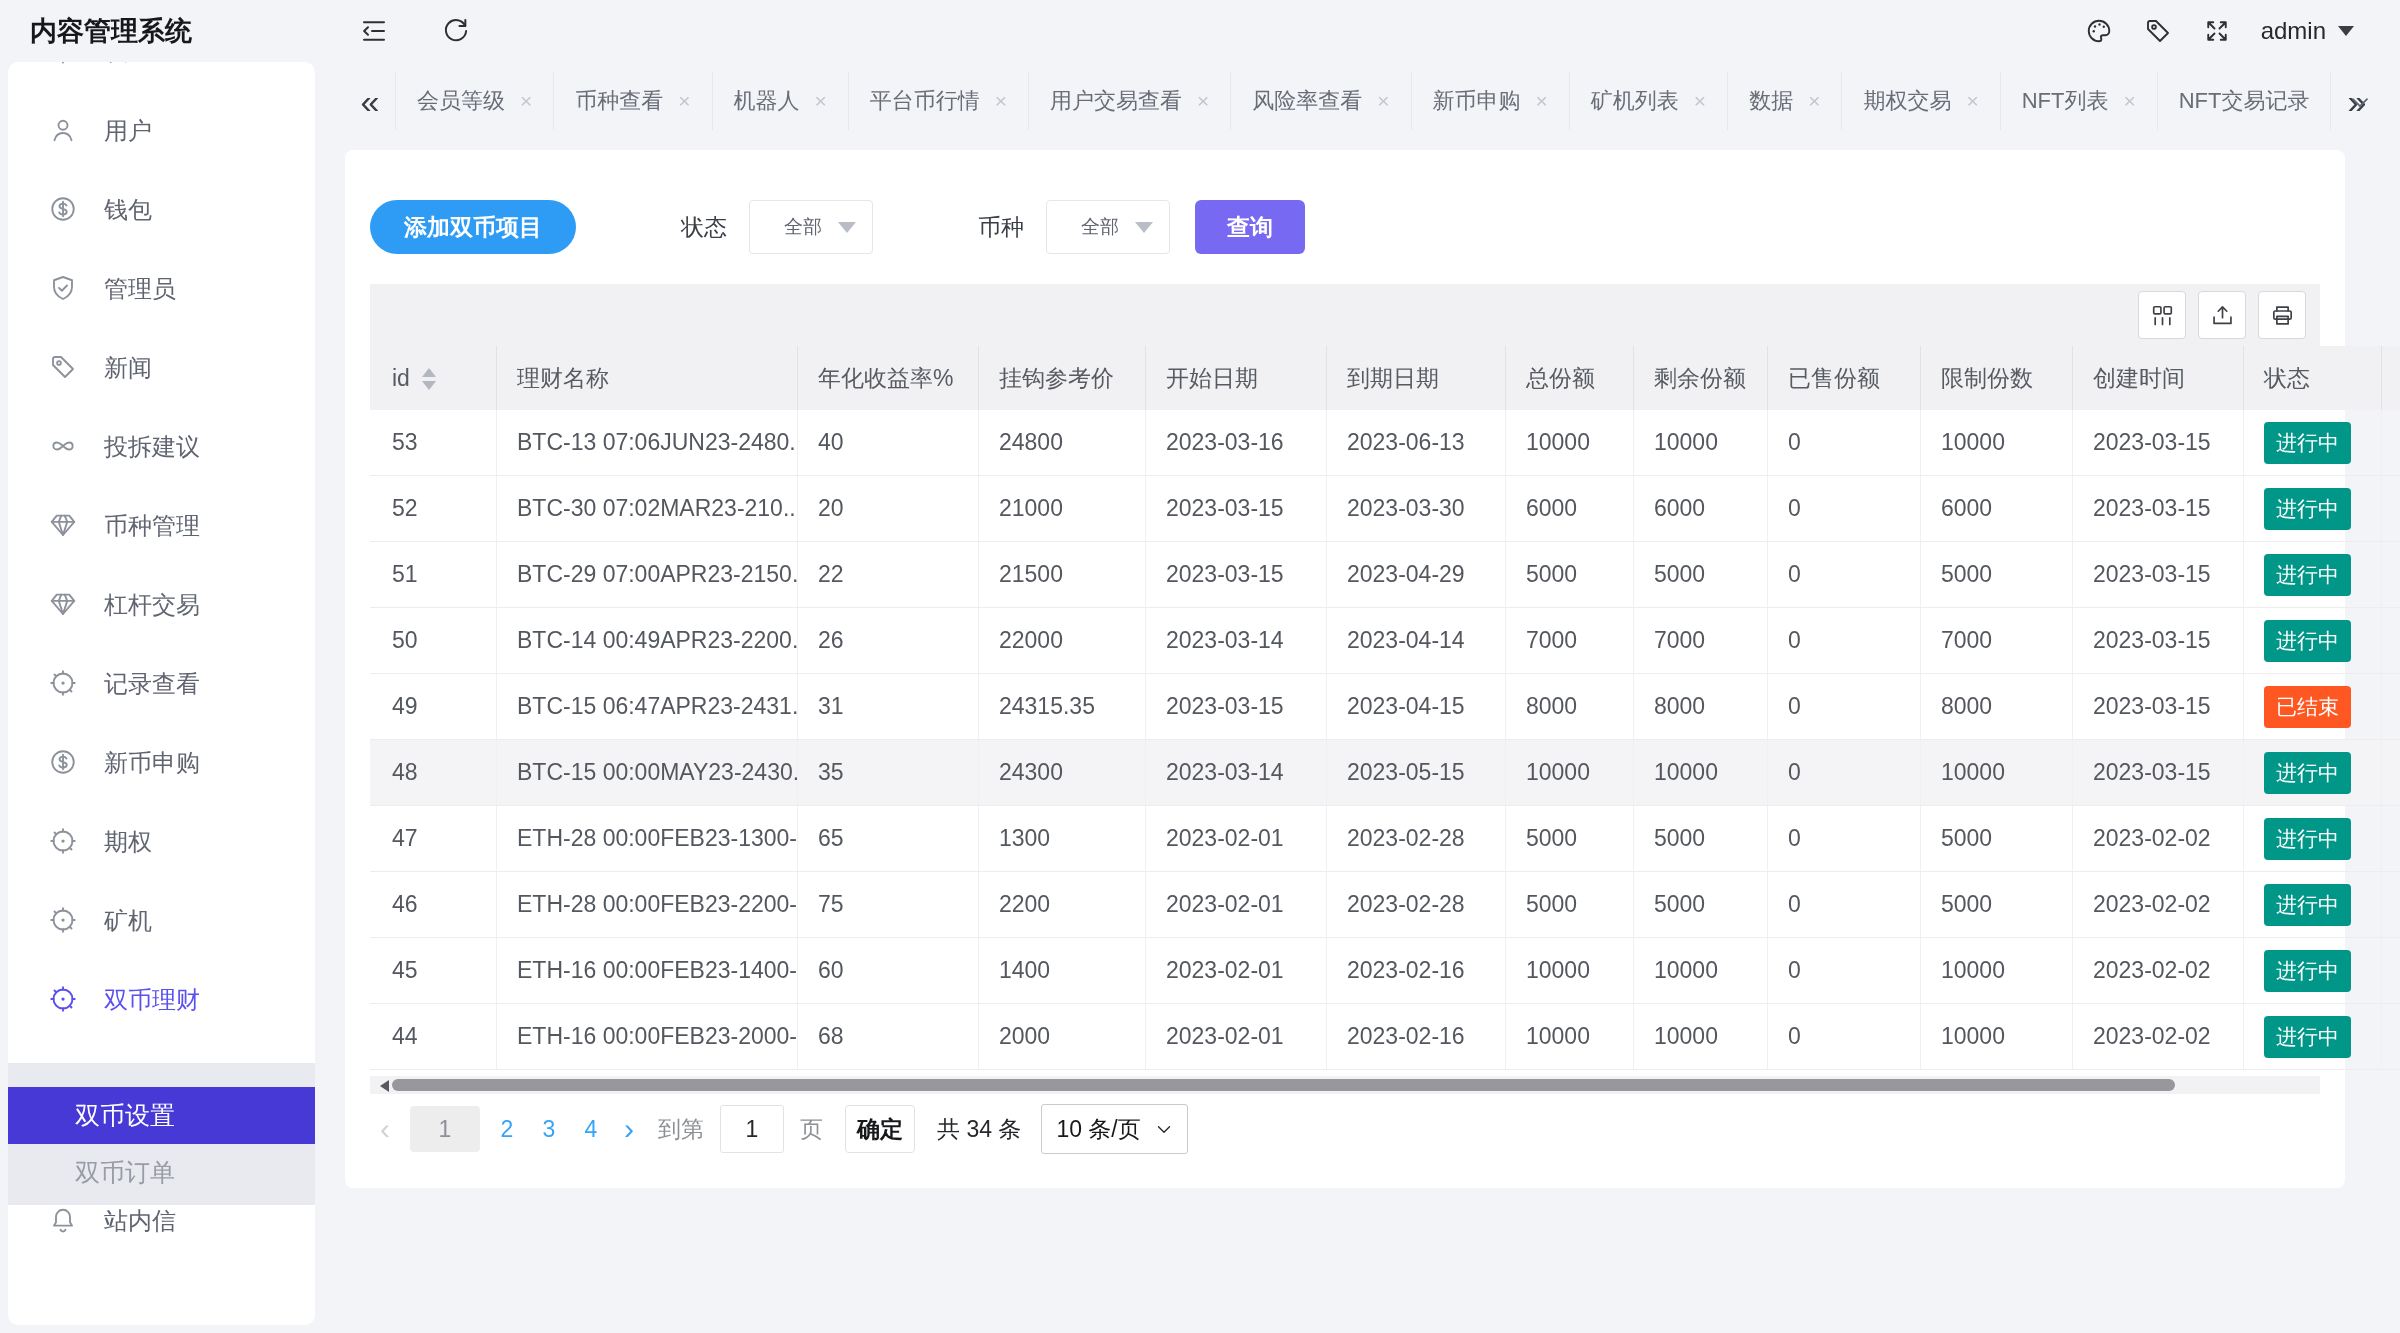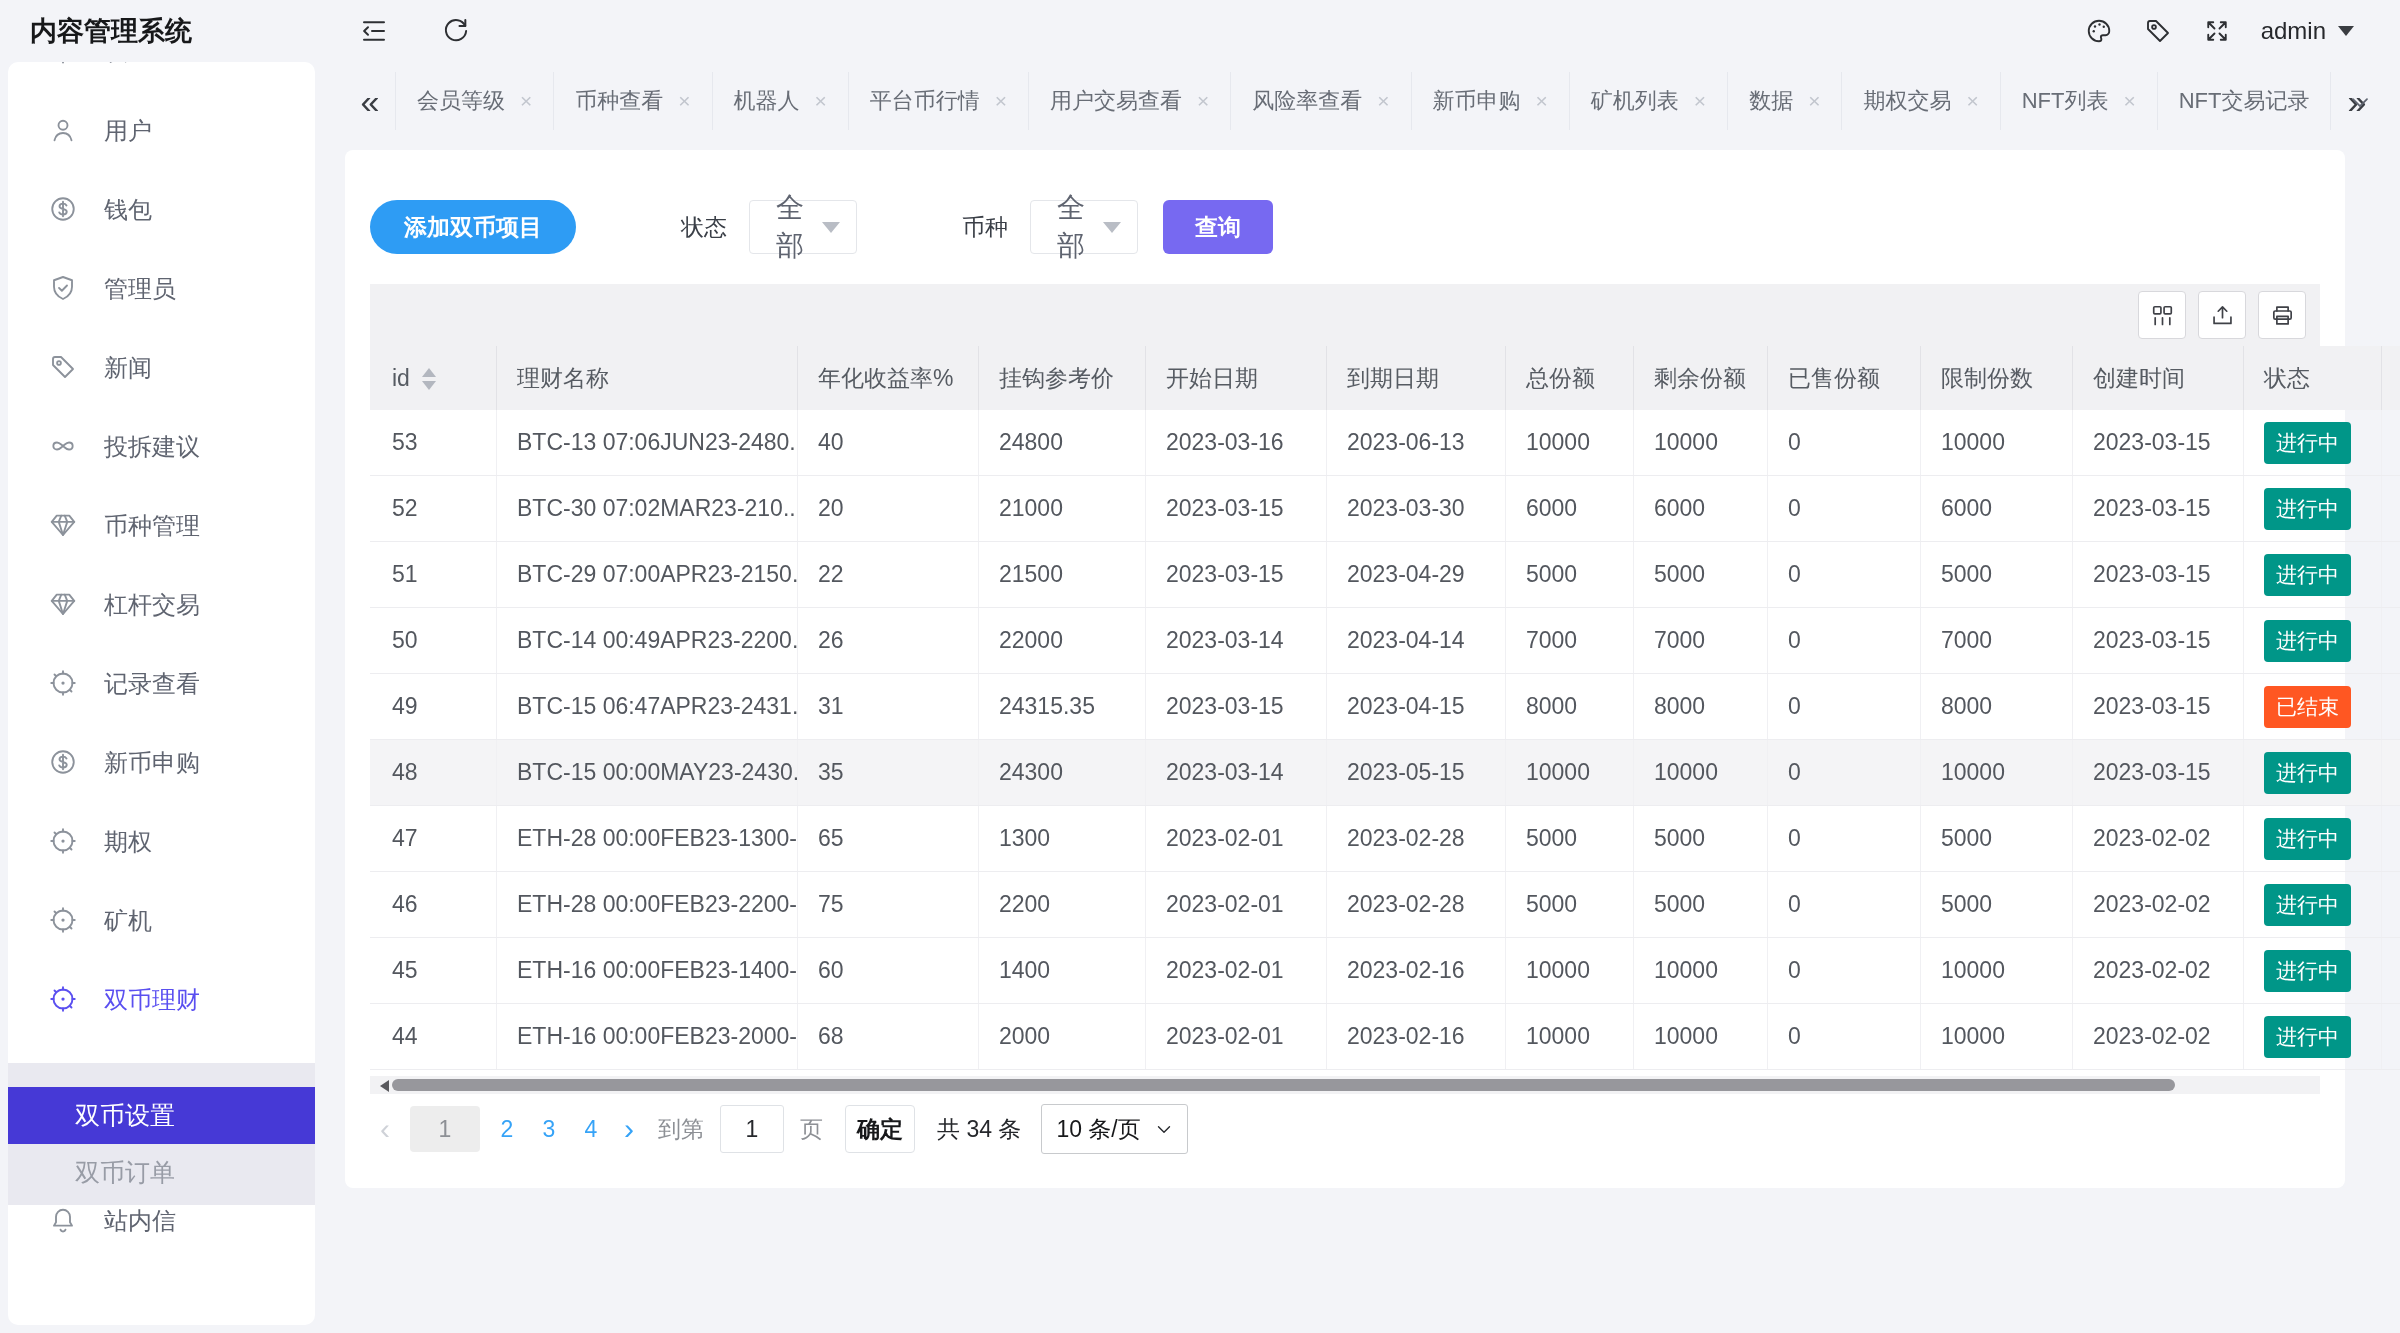--- a/index.html
+++ b/index.html
@@ -48,23 +48,23 @@
   .tabs-caret{position:absolute;right:26px;top:16px;width:28px;height:28px;color:#5f6470;cursor:pointer;}
   .tabs-caret svg{width:28px;height:28px;}
 
   
   .card{position:absolute;left:345px;top:150px;width:2000px;height:1038px;background:#fff;border-radius:8px;}
 
   .filters{display:flex;align-items:center;padding:50px 25px 0 25px;}
   .btn-add{height:54px;padding:0 34px;border:none;border-radius:27px;background:var(--blue,#2e9cf4);
            color:#fff;font-size:23px;font-weight:bold;cursor:pointer;font-family:inherit;}
   .f-label{margin-left:105px;font-size:23px;color:#3a3f47;}
-  .select-box{margin-left:22px;width:108px;height:54px;border:1px solid #e4e6ea;border-radius:4px;
+  .select-box{margin-left:22px;width:124px;height:54px;border:1px solid #e4e6ea;border-radius:4px;
               background:#fff;display:flex;align-items:center;justify-content:space-between;
-              padding:0 16px 0 26px;font-size:28px;color:#5f6470;cursor:pointer;box-sizing:border-box;}
+              padding:0 16px 0 34px;font-size:19px;color:#5f6470;cursor:pointer;box-sizing:border-box;}
   .select-box .s-caret{width:0;height:0;border:9px solid transparent;border-top:11px solid #b9bdc5;margin-top:10px;}
   .btn-search{margin-left:25px;width:110px;height:54px;border:none;border-radius:6px;
               background:var(--purple,#7769f1);color:#fff;font-size:23px;font-weight:bold;
               cursor:pointer;font-family:inherit;}
 
   
   .table-wrap{margin:30px 25px 0 25px;}
   .t-toolbar{height:62px;background:#f1f1f3;display:flex;align-items:center;
              justify-content:flex-end;gap:12px;padding-right:14px;}
   .tool-btn{width:46px;height:46px;background:#fff;border:1px solid #d8d8dc;border-radius:4px;

